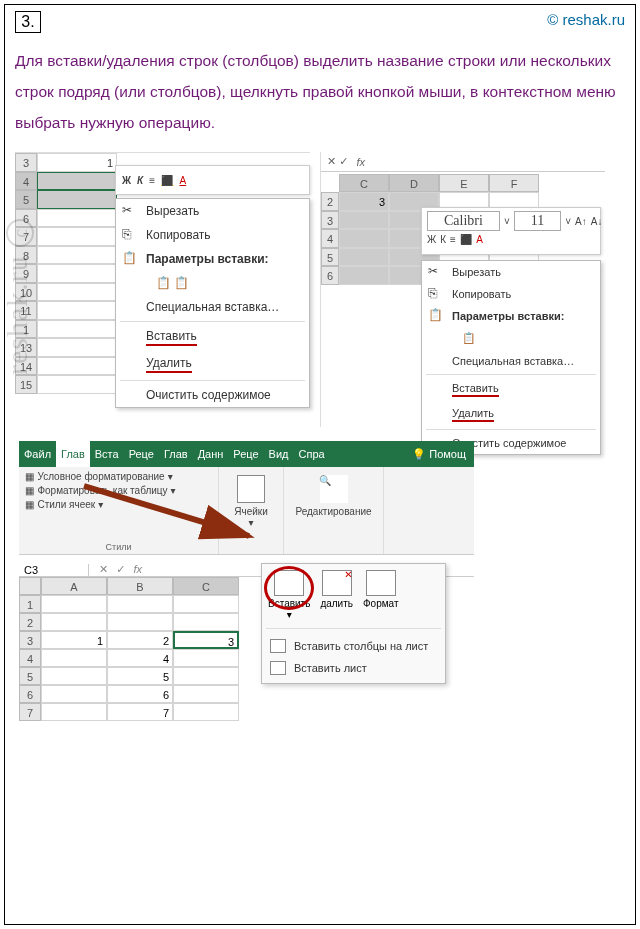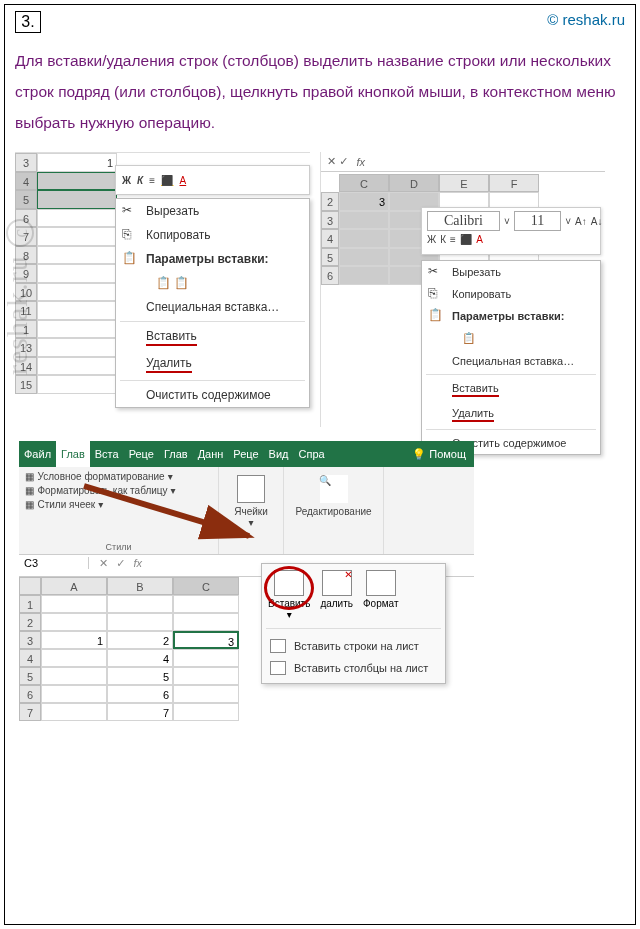--- a/index.html
+++ b/index.html
@@ -59,21 +59,21 @@
   .ribbon-tabs .tab { padding: 0 5px; height:26px; line-height:26px; }
   .ribbon-tabs .tab.active { background: #fff; color: #217346; }
   .ribbon-tabs .help { margin-left:auto; padding:0 8px; display:flex; align-items:center; gap:3px;}
   .ribbon-body { position: absolute; left: 0; top: 26px; width: 100%; height: 88px; background: #f3f3f3; border-bottom: 1px solid #ccc; display: flex; }
   .grp { border-right: 1px solid #ddd; padding: 4px 6px; font-size: 10px; color: #444; position: relative; }
   .grp .lbl { position: absolute; bottom: 2px; left: 0; right: 0; text-align: center; font-size: 9px; color: #666; }
   .grp .item { display: flex; align-items: center; gap: 3px; margin-bottom: 3px; }
   .grp .big { display: flex; flex-direction: column; align-items: center; padding: 4px 2px; }
   .grp .big .bigicon { width: 28px; height: 28px; border:1px solid #888; background:#fff; margin-bottom:3px; }
   .red-arrow { position: absolute; left: 60px; top: 40px; width: 180px; height: 60px; pointer-events:none; }
-  .namebox3 { position: absolute; left: 0; top: 116px; width: 100%; height: 20px; border-bottom: 1px solid #ccc; display:flex; align-items:flex-start; font-size:11px; }
+  .namebox3 { position: absolute; left: 0; top: 116px; width: 100%; height: 20px; border-bottom: 1px solid #ccc; display:flex; align-items:flex-end; font-size:11px; }
   .namebox3 .nb { width:70px; border-right:1px solid #ccc; padding-left:5px; }
   .namebox3 .btns { display:flex; gap:8px; padding:0 10px; color:#888;}
   .grid3 { position: absolute; left: 0; top: 136px; }
   .grid3 .colhdrs3 { display: flex; }
   .grid3 .corner3 { width: 22px; height: 18px; background:#e6e6e6; border:1px solid #bbb;}
   .grid3 .ch3 { width: 66px; height: 18px; background:#e6e6e6; border:1px solid #bbb; text-align:center; font-size:11px; line-height:18px; color:#555;}
   .grid3 .ch3.sel { background:#ccc; }
   .grid3 .rh3 { width: 22px; height: 18px; background:#e6e6e6; border:1px solid #bbb; text-align:center; font-size:11px; line-height:18px; color:#555;}
   .grid3 .c3 { width: 66px; height: 18px; border:1px solid #d4d4d4; font-size:11px; text-align:right; padding-right:3px; line-height:18px;}
   .grid3 .c3.sel { border:2px solid #217346; }
@@ -386,25 +386,25 @@
           <div class="bigbtn">
               <div class="ic"></div>
               <span>Формат</span>
             </div>
         </div>
         <div class="red-circle" style="left:2px; top:2px;"></div>
         <div class="ctx-sep" style="margin-top:8px;"></div>
         <div class="menulist">
           <div class="mi">
               <div class="ic2"></div>
-              <span>Вставить строки на лист</span>
+              <span>Вставить столбцы на лист</span>
             </div>
           <div class="mi">
               <div class="ic2"></div>
-              <span>Вставить столбцы на лист</span>
+              <span>Вставить лист</span>
             </div>
         </div>
       </div>
     </div>
   </div>
 
   <div class="watermark">
     <span>reshak.ru</span> <span class="c">c</span>
   </div>
 </div>

